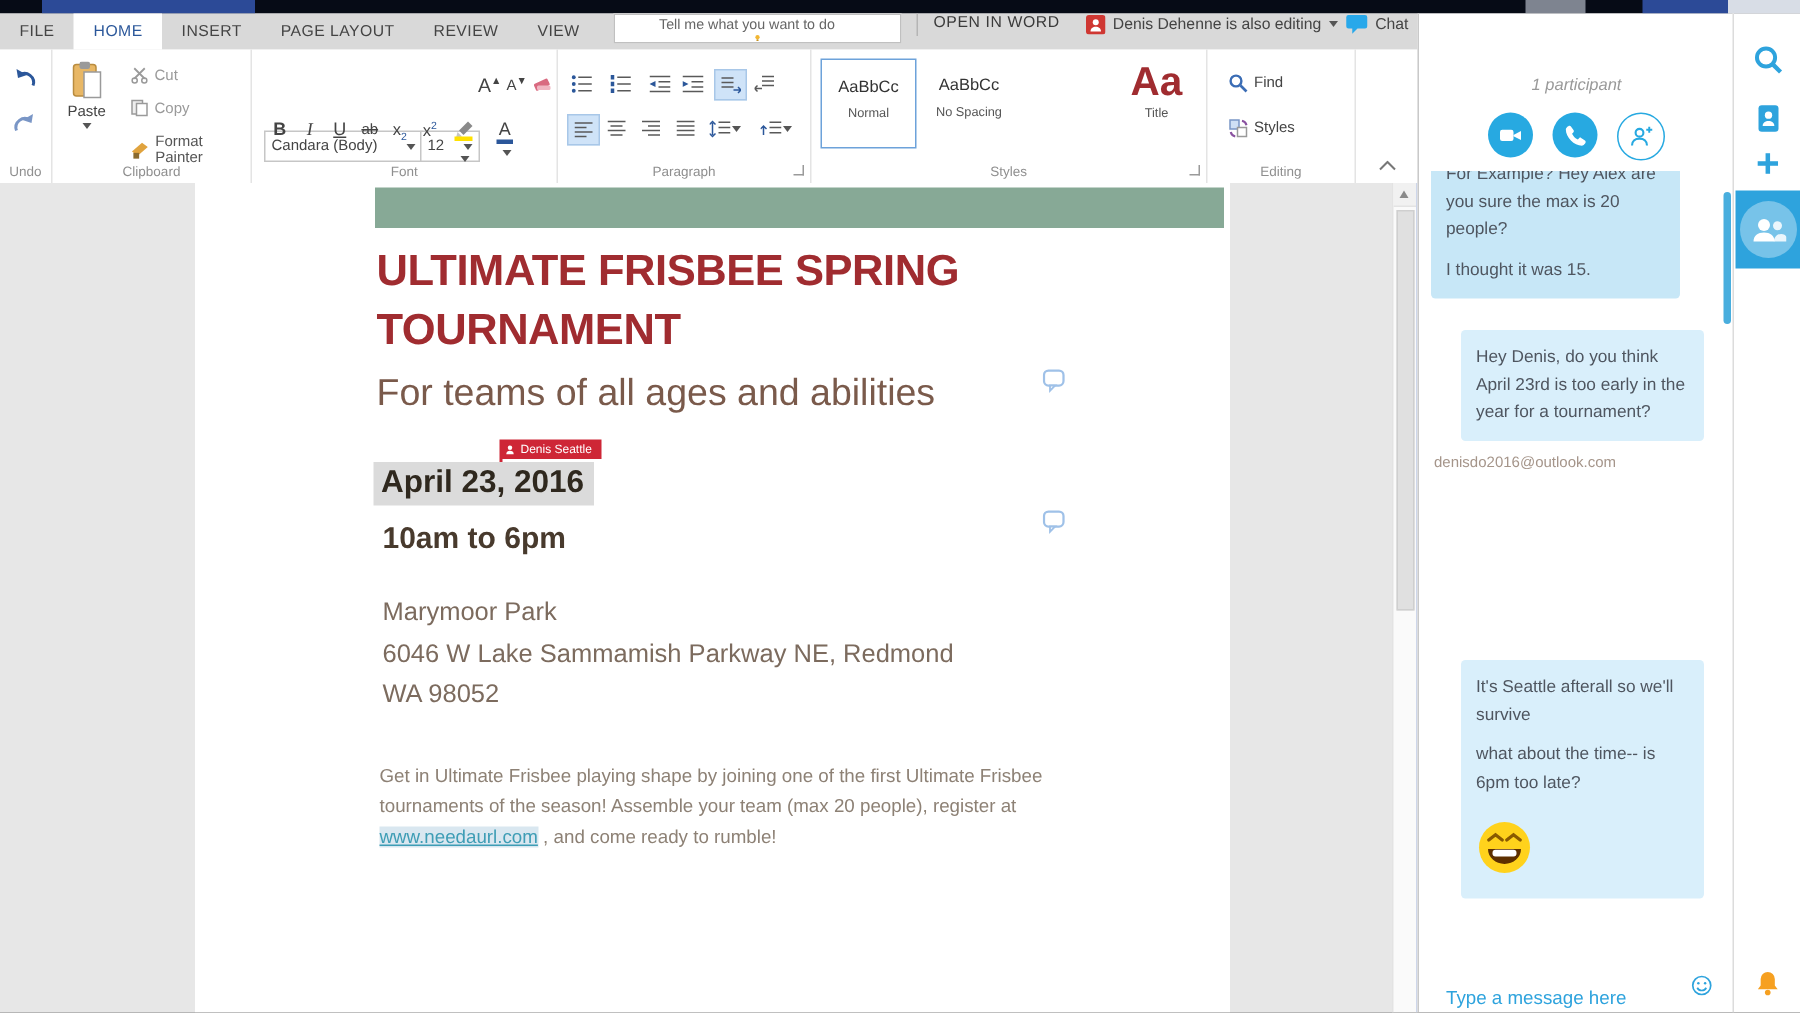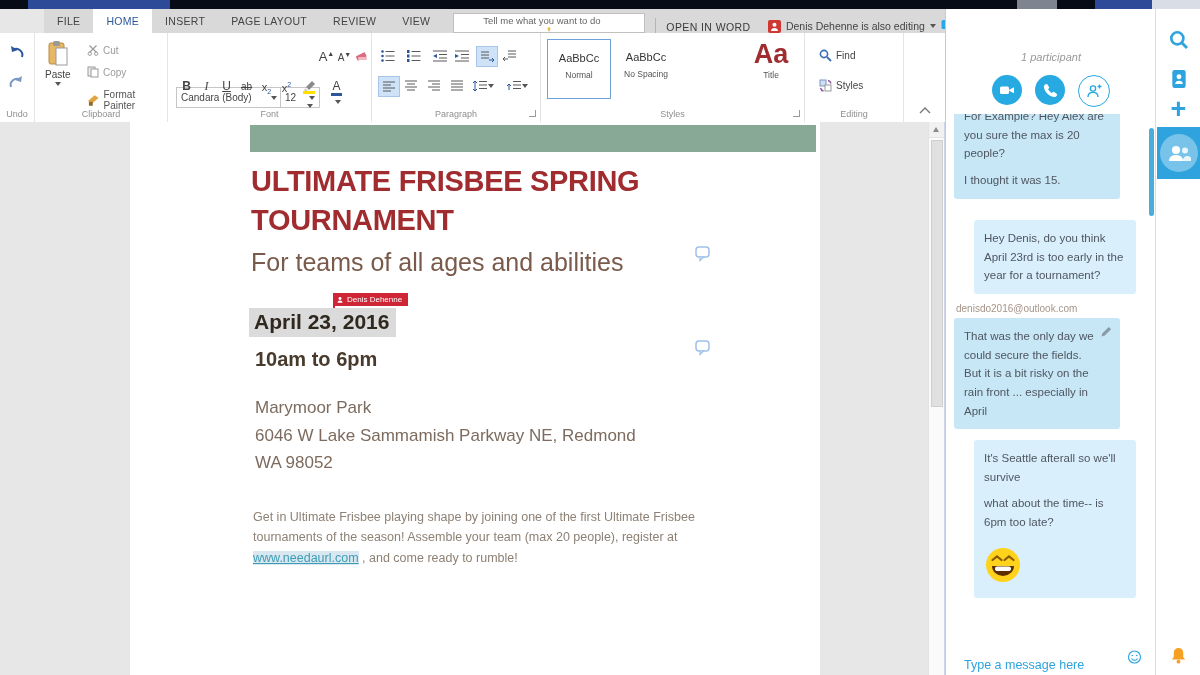--- a/index.html
+++ b/index.html
@@ -3,21 +3,21 @@
 <meta charset="utf-8">
 <style>
   html,body{margin:0;padding:0;background:#888;}
   .screen{position:relative;width:1200px;height:675px;background:#e7e7e7;overflow:hidden;
           font-family:"Liberation Sans","DejaVu Sans",sans-serif;-webkit-font-smoothing:antialiased;}
   
   .top-strip{position:absolute;left:0;top:0;width:1200px;height:9px;background:#060b16;}
   .strip-seg{position:absolute;top:0;height:9px;}
   
   .menubar{position:absolute;left:0;top:9px;width:945px;height:24px;background:#d9d9d9;
-           display:flex;align-items:flex-end;font-size:10.5px;color:#444;margin-left:44px;}
+           display:flex;align-items:flex-start;font-size:10.5px;color:#444;}
   .mtab{height:24px;line-height:24px;padding:0 13px;letter-spacing:.3px;cursor:default;}
   .mtab.active{background:#fff;color:#2b579a;}
   .tellme{display:flex;align-items:center;margin-left:10px;width:180px;height:18px;background:#fff;
           border:1px solid #c0c0c0;padding:0 5px;flex-direction:column;}
   .tellme input{border:0;outline:0;flex:1;font-size:9.5px;color:#666;font-family:inherit;background:transparent;}
   .msep{width:1px;height:15px;background:#b5b5b5;margin:0 10px;}
   .openword{letter-spacing:.4px;color:#3a3a3a;}
   .corner-right{margin-left:auto;display:flex;align-items:center;gap:5px;padding-right:6px;}
   .caret-down{display:inline-block;width:0;height:0;border-left:3px solid transparent;
               border-right:3px solid transparent;border-top:4px solid #555;}
@@ -379,21 +379,21 @@
         <rect x="1" y="1" width="13" height="10" rx="3" fill="#fff" stroke="#9fc1e8" stroke-width="1.5"></rect>
         <path d="M5 11v3.5L8.5 11z" fill="#fff" stroke="#9fc1e8" stroke-width="1.2"></path>
       </svg>
 
       <div class="flag">
         <div class="lbl">
           <svg width="8" height="8" viewBox="0 0 13 13">
             <circle cx="6.5" cy="4" r="2.4" fill="#fff"></circle>
               <path d="M2.5 11c0-2.4 1.8-3.6 4-3.6s4 1.2 4 3.6z" fill="#fff"></path>
           </svg>
-          <span>Denis Dehenne</span>
+          <span>Denis Seattle</span>
         </div>
         <div class="bar"></div>
       </div>
 
       <div class="doc-date">April 23, 2016</div>
       <div class="doc-time">10am to 6pm</div>
       <div class="doc-venue">
         <div>Marymoor Park</div>
         <div>6046 W Lake Sammamish Parkway NE, Redmond</div>
         <div>WA 98052</div>
@@ -438,26 +438,20 @@
         <p>For Example?  Hey Alex are you sure the max is 20 people?</p>
         <p>I thought it was 15.</p>
       </div>
 
       <div class="bubble bub-r" style="top:106px;">
         <p>Hey Denis, do you think April 23rd is too early in the year for a tournament?</p>
       </div>
 
       <div class="sender" style="top:189px;">denisdo2016@outlook.com</div>
 
-      <div class="bubble bub-l" style="top:204px;">
-        <svg class="pencil" width="12" height="12" viewBox="0 0 13 13">
-          <path d="M1.5 11.5l1.2-3.7L9.5 1l2.5 2.5-6.8 6.8z" fill="#8a9aa6"></path>
-        </svg>
-        <p style="padding-right:14px;">That was the only day we could secure the fields.  But it is a bit risky on the rain front ... especially in April</p>
-      </div>
 
       <div class="bubble bub-r" style="top:326px;">
         <p>It's Seattle afterall so we'll survive</p>
         <p>what about the time-- is 6pm too late?</p>
         <svg width="38" height="38" viewBox="0 0 38 38" style="margin-top:6px;">
           <circle cx="19" cy="19" r="17" fill="#ffd21c"></circle>
           <path d="M8.5 14l4.5-3.5 4.5 3.5" fill="none" stroke="#8a5a00" stroke-width="2.2" stroke-linecap="round"></path>
           <path d="M20.5 14l4.5-3.5 4.5 3.5" fill="none" stroke="#8a5a00" stroke-width="2.2" stroke-linecap="round"></path>
           <path d="M8 20a11 10 0 0 0 22 0z" fill="#5d2f00"></path>
           <rect x="11" y="20.5" width="16" height="4.5" rx="2" fill="#fff"></rect>

